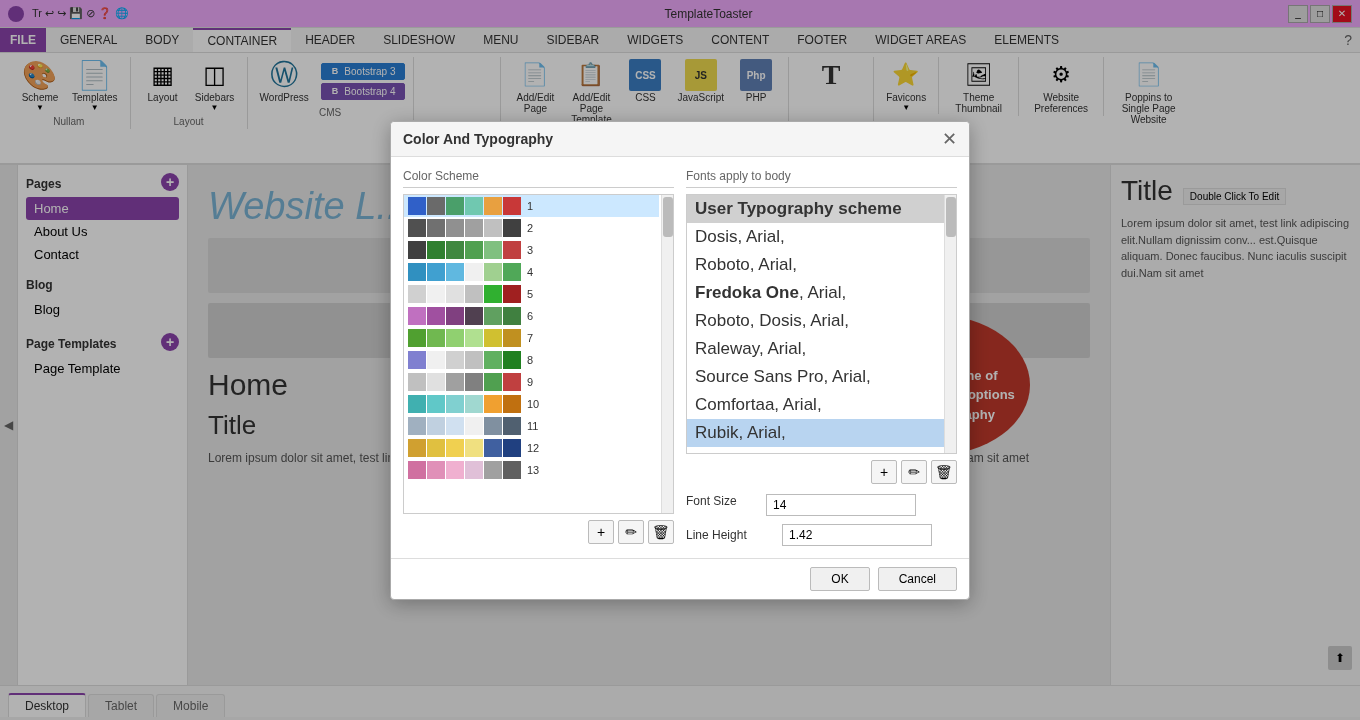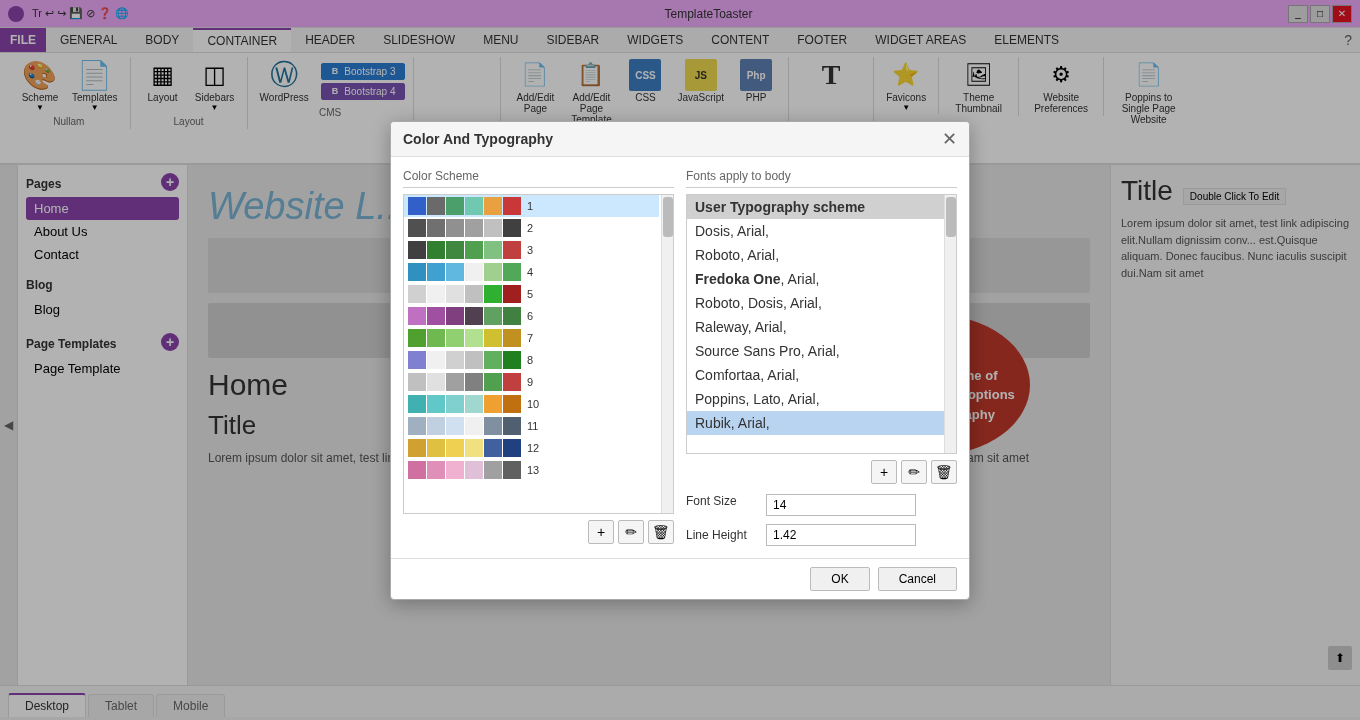--- a/index.html
+++ b/index.html
@@ -88,21 +88,21 @@
     .color-swatch { width: 18px; height: 18px; flex-shrink: 0; }
     .color-swatches { display: flex; gap: 1px; }
     .color-num { font-size: 11px; color: #333; margin-left: 6px; min-width: 20px; }
     .color-scrollbar { position: absolute; right: 0; top: 0; bottom: 0; width: 12px; background: #f0f0f0; border-left: 1px solid #ddd; }
     .color-scrollbar-thumb { width: 10px; height: 40px; background: #bbb; border-radius: 3px; margin: 2px 1px; }
 
     .panel-actions { display: flex; gap: 4px; margin-top: 6px; justify-content: flex-end; }
     .panel-action-btn { width: 26px; height: 24px; border: 1px solid #bbb; background: #f5f5f5; cursor: pointer; display: flex; align-items: center; justify-content: center; font-size: 14px; border-radius: 2px; }
     .fonts-list-container { height: 260px; overflow: hidden; border: 1px solid #ccc; position: relative; }
     .fonts-list { height: 100%; overflow-y: auto; }
-    .font-item { padding: 4px 8px; cursor: pointer; font-size: 14px; color: #333; }
+    .font-item { padding: 4px 8px; cursor: pointer; font-size: 17px; color: #333; }
     .font-item:first-child { background: #d0d0d0; font-weight: bold; }
     .font-item.last-selected { background: #b8d4f0; }
 
     .modal-footer { display: flex; justify-content: flex-end; gap: 8px; padding: 8px 12px; border-top: 1px solid #ddd; }
     .btn-ok { padding: 4px 20px; background: #f0f0f0; border: 1px solid #bbb; cursor: pointer; font-size: 12px; border-radius: 2px; }
     .btn-cancel { padding: 4px 20px; background: #f0f0f0; border: 1px solid #bbb; cursor: pointer; font-size: 12px; border-radius: 2px; }
 
     
     .color-list::-webkit-scrollbar { width: 12px; }
     .color-list::-webkit-scrollbar-track { background: #f0f0f0; }
@@ -523,38 +523,37 @@
         <div class="fonts-list-container">
           <div class="fonts-list" id="fonts-list" style="padding-right:12px;">
           <div class="font-item" style="background-color: rgb(208, 208, 208); font-weight: bold;">User Typography scheme</div>
               <div class="font-item">Dosis,  Arial,</div>
               <div class="font-item">Roboto,  Arial,</div>
               <div class="font-item"><strong>Fredoka One</strong>,  Arial,</div>
               <div class="font-item">Roboto,  Dosis,  Arial,</div>
               <div class="font-item">Raleway,  Arial,</div>
               <div class="font-item">Source Sans Pro,  Arial,</div>
               <div class="font-item">Comfortaa,  Arial,</div>
-              <div class="font-item">Poppins,  Lato,  Arial,</div>
               <div class="font-item last-selected">Rubik,  Arial,</div>
             </div>
           <div class="color-scrollbar">
             <div class="color-scrollbar-thumb"></div>
           </div>
         </div>
         <div class="panel-actions">
           <button class="panel-action-btn">+</button>
           <button class="panel-action-btn">✏</button>
           <button class="panel-action-btn">🗑</button>
         </div>
         <div style="margin-top:10px;">
           <div style="display:flex;margin-bottom:8px;">
             <label style="font-size:12px;color:#333;width:80px;">Font Size</label>
             <input type="text" value="14" style="width: 150px; border: 1px solid rgb(187, 187, 187); padding: 3px 6px; font-size: 12px;">
           </div>
-          <div style="display:flex;align-items:center;">
+          <div style="display:flex;align-items:center;gap:16px;">
             <label style="font-size:12px;color:#333;width:80px;">Line Height</label>
             <input type="text" value="1.42" style="width: 150px; border: 1px solid rgb(187, 187, 187); padding: 3px 6px; font-size: 12px;">
           </div>
         </div>
       </div>
     </div>
 
     <div class="modal-footer">
       <button class="btn-ok">OK</button>
       <button class="btn-cancel">Cancel</button>

